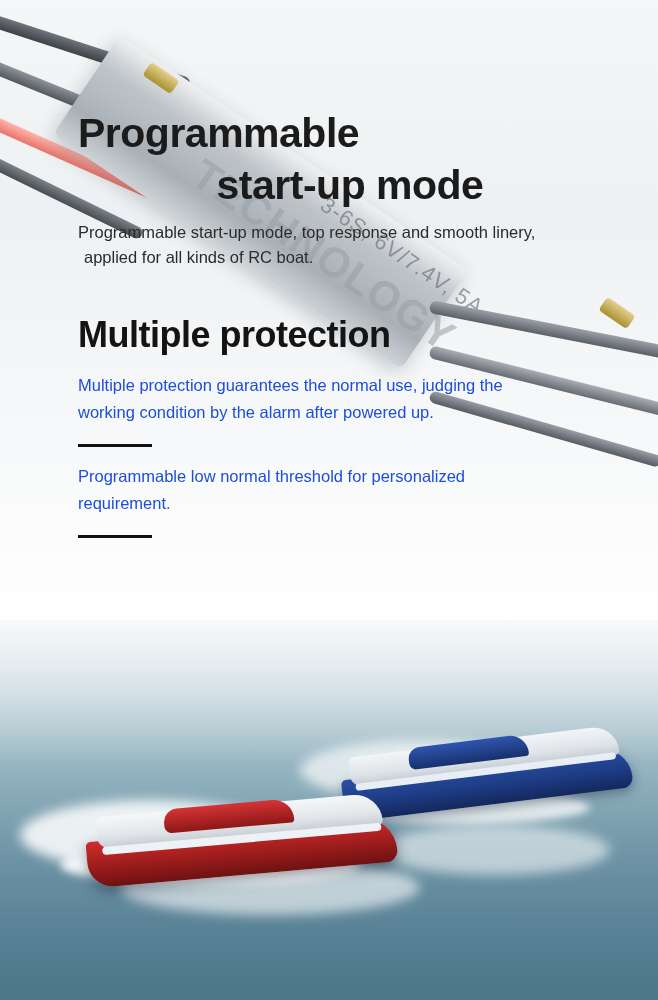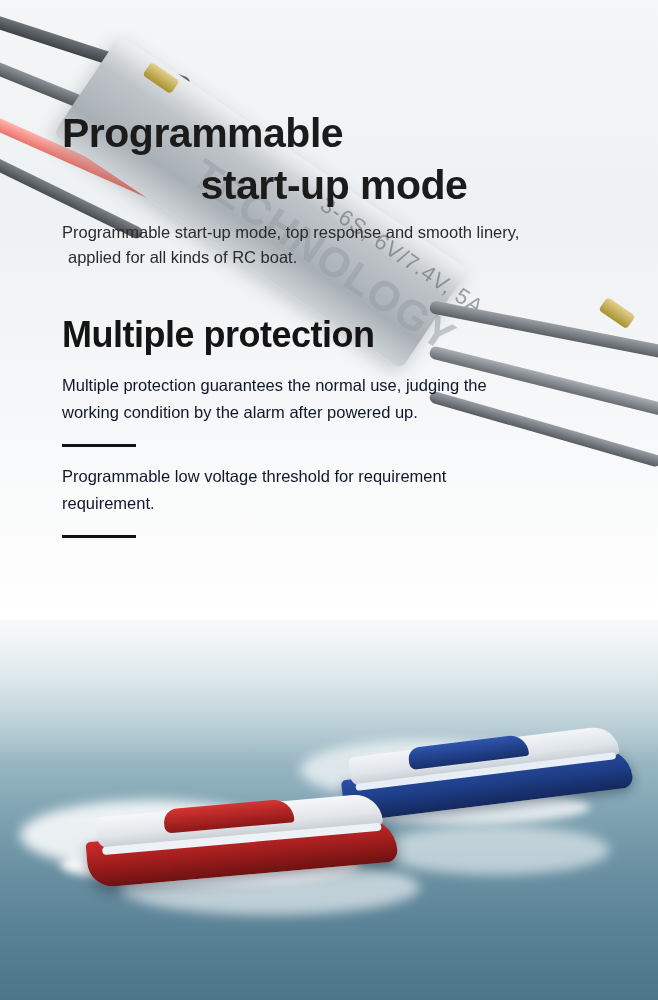--- a/index.html
+++ b/index.html
@@ -98,21 +98,21 @@
     width: 34px; height: 16px;
     background: linear-gradient(180deg,#e3cf8f,#a8922f);
     border-radius: 4px;
   }
   .bullet-tip.t1 { left: 144px; top: 70px; transform: rotate(34deg); }
   .bullet-tip.t2 { left: 600px; top: 305px; transform: rotate(34deg); }
 
   
   .copy {
     position: absolute;
-    left: 0;
+    left: 16px;
     top: 110px;
     width: 606px;
   }
   .h1 {
     margin: 0;
     padding: 0 0 0 62px;
     font-size: 41px;
     line-height: 46px;
     font-weight: bold;
     color: #1b1b1b;
@@ -138,21 +138,21 @@
     line-height: 42px;
     font-weight: bold;
     color: #141414;
     letter-spacing: -0.5px;
   }
   .para {
     margin: 16px 13px 0 0;
     padding: 0 62px 0 62px;
     font-size: 16.5px;
     line-height: 27px;
-    color: #0f172a;
+    color: #1d4ed8;
   }
   .rule {
     width: 74px;
     height: 3px;
     background: #111;
     margin: 18px 0 0 62px;
   }
 
   
   .water {
@@ -271,21 +271,21 @@
     <p class="sub">
       <span>Programmable start-up mode, top response and smooth linery,</span>
       <span class="indent">applied for all kinds of RC boat.</span>
     </p>
 
     <h2 class="h2">Multiple protection</h2>
 
     <p class="para">Multiple protection guarantees the normal use, judging the working condition by the alarm after powered up.</p>
     <div class="rule"></div>
 
-    <p class="para">Programmable low voltage threshold for requirement requirement.</p>
+    <p class="para">Programmable low normal threshold for personalized requirement.</p>
     <div class="rule"></div>
 
   </div>
 
   <div class="water">
     <div class="spray s1"></div>
     <div class="spray s2"></div>
     <div class="spray s3"></div>
     <div class="spray s4"></div>
   </div>

